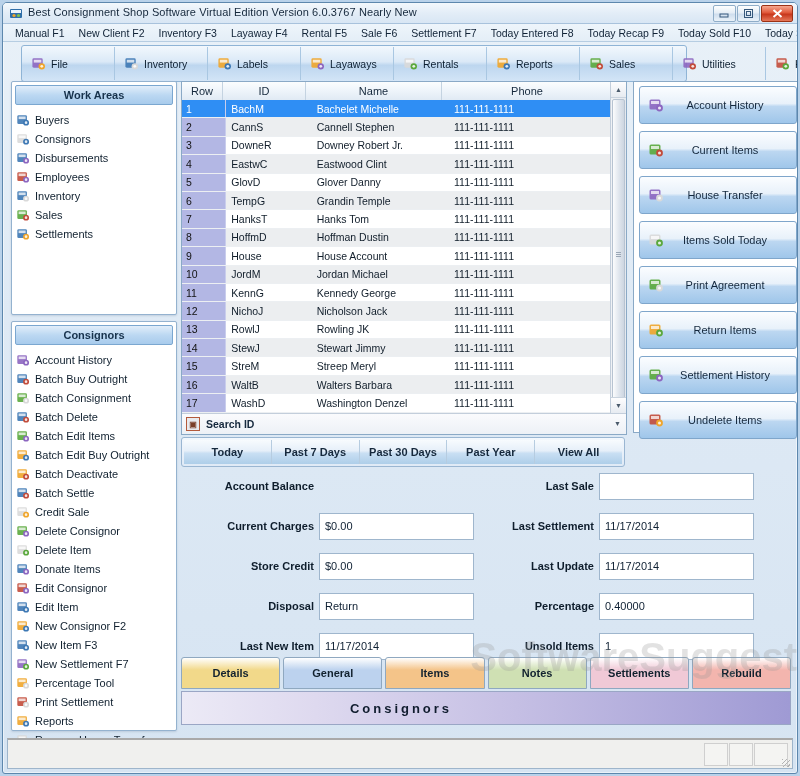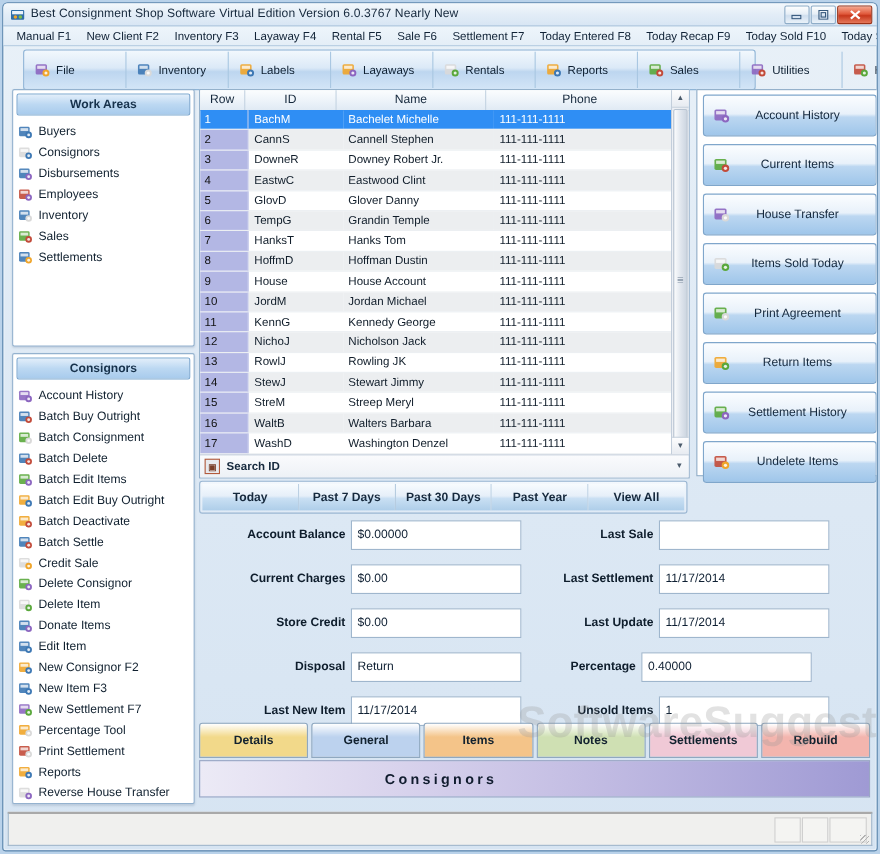--- a/index.html
+++ b/index.html
@@ -532,20 +532,29 @@
               <span class="gi"><svg width="14" height="14" viewBox="0 0 16 16">
                   <rect x="1.5" y="2.5" width="11" height="10" rx="1.5" fill="#3d78b4" opacity=".9"></rect>
                   <rect x="3" y="4" width="8" height="3" fill="#ffffff" opacity=".75"></rect>
                   <circle cx="11.5" cy="11" r="3.4" fill="#8c66c0"></circle>
                   <circle cx="11.5" cy="11" r="1.5" fill="#ffffff" opacity=".85"></circle>
                 </svg></span>
               <span>Donate Items</span>
             </div>
             <div class="pl-item">
               <span class="gi"><svg width="14" height="14" viewBox="0 0 16 16">
+                  <rect x="1.5" y="2.5" width="11" height="10" rx="1.5" fill="#c24b3a" opacity=".9"></rect>
+                  <rect x="3" y="4" width="8" height="3" fill="#ffffff" opacity=".75"></rect>
+                  <circle cx="11.5" cy="11" r="3.4" fill="#8c66c0"></circle>
+                  <circle cx="11.5" cy="11" r="1.5" fill="#ffffff" opacity=".85"></circle>
+                </svg></span>
+              <span>Edit Consignor</span>
+            </div>
+            <div class="pl-item">
+              <span class="gi"><svg width="14" height="14" viewBox="0 0 16 16">
                   <rect x="1.5" y="2.5" width="11" height="10" rx="1.5" fill="#3d78b4" opacity=".9"></rect>
                   <rect x="3" y="4" width="8" height="3" fill="#ffffff" opacity=".75"></rect>
                   <circle cx="11.5" cy="11" r="3.4" fill="#3d78b4"></circle>
                   <circle cx="11.5" cy="11" r="1.5" fill="#ffffff" opacity=".85"></circle>
                 </svg></span>
               <span>Edit Item</span>
             </div>
             <div class="pl-item">
               <span class="gi"><svg width="14" height="14" viewBox="0 0 16 16">
                   <rect x="1.5" y="2.5" width="11" height="10" rx="1.5" fill="#f0a52a" opacity=".9"></rect>
@@ -828,21 +837,20 @@
           <div class="ptab">Today</div>
           <div class="ptab">Past 7 Days</div>
           <div class="ptab">Past 30 Days</div>
           <div class="ptab">Past Year</div>
           <div class="ptab">View All</div>
         </div>
 
       <div class="detailform" id="detail-form">
           <div class="frow" style="left: 15px; width: 285px; top: 0px;">
             <div class="flabel" style="width: 118px;">Account Balance</div>
-            <div class="fbox" style="width: 155px;">$0.00000</div>
           </div>
           <div class="frow" style="left: 15px; width: 285px; top: 40px;">
             <div class="flabel" style="width: 118px;">Current Charges</div>
             <div class="fbox" style="width: 155px;">$0.00</div>
           </div>
           <div class="frow" style="left: 15px; width: 285px; top: 80px;">
             <div class="flabel" style="width: 118px;">Store Credit</div>
             <div class="fbox" style="width: 155px;">$0.00</div>
           </div>
           <div class="frow" style="left: 15px; width: 285px; top: 120px;">
@@ -858,21 +866,21 @@
             <div class="fbox" style="width: 155px;"></div>
           </div>
           <div class="frow" style="left: 295px; width: 285px; top: 40px;">
             <div class="flabel" style="width: 118px;">Last Settlement</div>
             <div class="fbox" style="width: 155px;">11/17/2014</div>
           </div>
           <div class="frow" style="left: 295px; width: 285px; top: 80px;">
             <div class="flabel" style="width: 118px;">Last Update</div>
             <div class="fbox" style="width: 155px;">11/17/2014</div>
           </div>
-          <div class="frow" style="left: 279px; width: 285px; top: 120px;">
+          <div class="frow" style="left: 295px; width: 285px; top: 120px;">
             <div class="flabel" style="width: 118px;">Percentage</div>
             <div class="fbox" style="width: 155px;">0.40000</div>
           </div>
           <div class="frow" style="left: 295px; width: 285px; top: 160px;">
             <div class="flabel" style="width: 118px;">Unsold Items</div>
             <div class="fbox" style="width: 155px;">1</div>
           </div>
         </div>
 
       <div class="bottomtabs" id="bottom-tabs">

